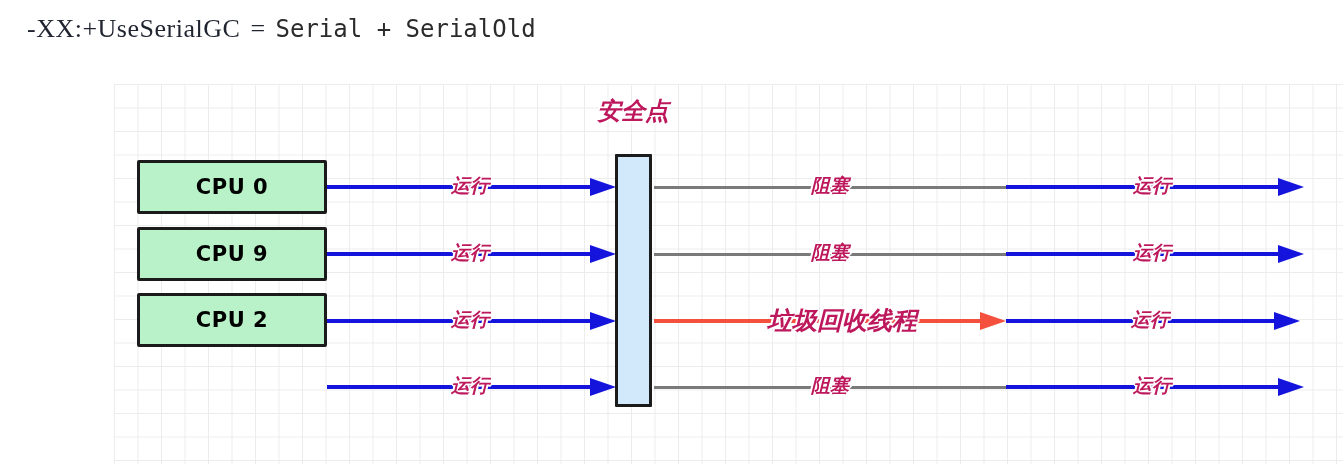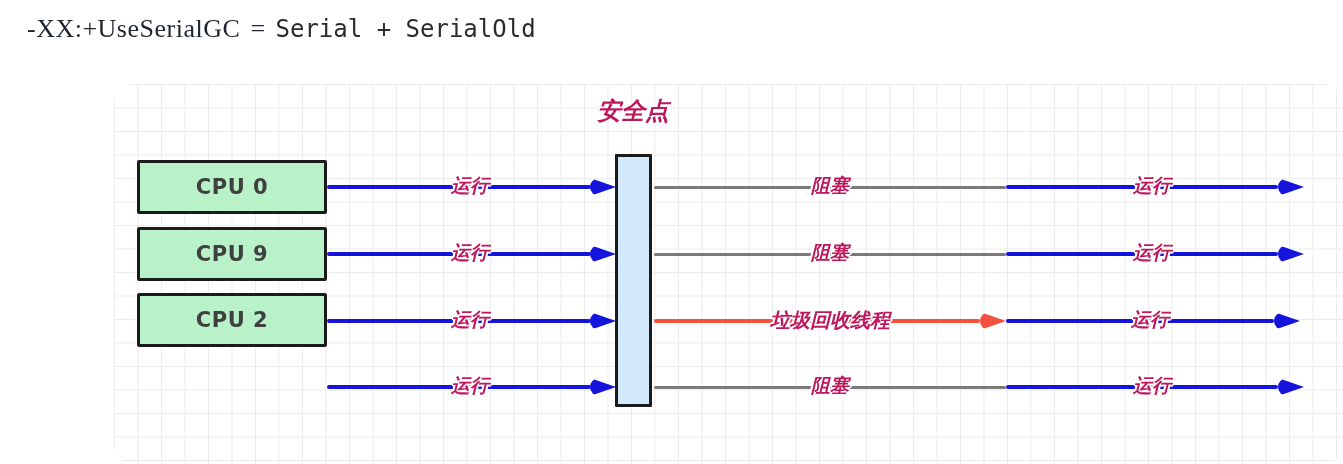--- a/index.html
+++ b/index.html
@@ -1,15 +1,15 @@
 <!DOCTYPE html>
 <html><head>
 <meta charset="utf-8">
 <style>
-  * { margin: 0; padding: 0; box-sizing: border-box; border-radius: 19px; }
+  * { margin: 0; padding: 0; box-sizing: border-box; }
   html, body { width: 1343px; height: 464px; background: #ffffff; overflow: hidden; }
   body { font-family: "DejaVu Sans", "Liberation Sans", sans-serif; position: relative; }
 
   .stage { position: absolute; left: 0; top: 0; width: 1343px; height: 464px; }
 
   
   .grid {
     position: absolute; left: 114px; top: 84px; width: 1229px; height: 380px;
     background-image:
       linear-gradient(to right, #ececec 1px, transparent 1px),
@@ -27,27 +27,27 @@
 
   
   .lab {
     position: absolute; transform: translate(-50%, -52%);
     font-weight: bold; font-style: italic; color: #be185d;
     font-size: 19px; white-space: nowrap; z-index: 5;
     text-shadow: 2px 0 0 #fff, -2px 0 0 #fff, 0 2px 0 #fff, 0 -2px 0 #fff,
                  1px 1px 0 #fff, -1px -1px 0 #fff, 1px -1px 0 #fff, -1px 1px 0 #fff;
   }
   .lab.big { font-size: 24px; }
-  .lab.gc  { font-size: 20px; }
+  .lab.gc  { font-size: 25px; margin-left: 12px; }
 
   .cpu-box {
     position: absolute; left: 137px; width: 190px; height: 54px;
     background: #b9f2c8; border: 3px solid #1b1b1b; border-radius: 2px;
     display: flex; align-items: center; justify-content: center;
-    font-weight: bold; font-size: 21px; color: #404040; letter-spacing: 0.5px;
+    font-weight: bold; font-size: 21px; color: #000000; letter-spacing: 0.5px;
     z-index: 3;
   }
 
   .safepoint-bar {
     position: absolute; left: 615px; top: 154px; width: 37px; height: 253px;
     background: #d2e9fb; border: 3px solid #1b1b1b; border-radius: 1px; z-index: 4;
   }
 
   .line { position: absolute; z-index: 2; }
   .line.blue { height: 4px; background: #1414dd; }

